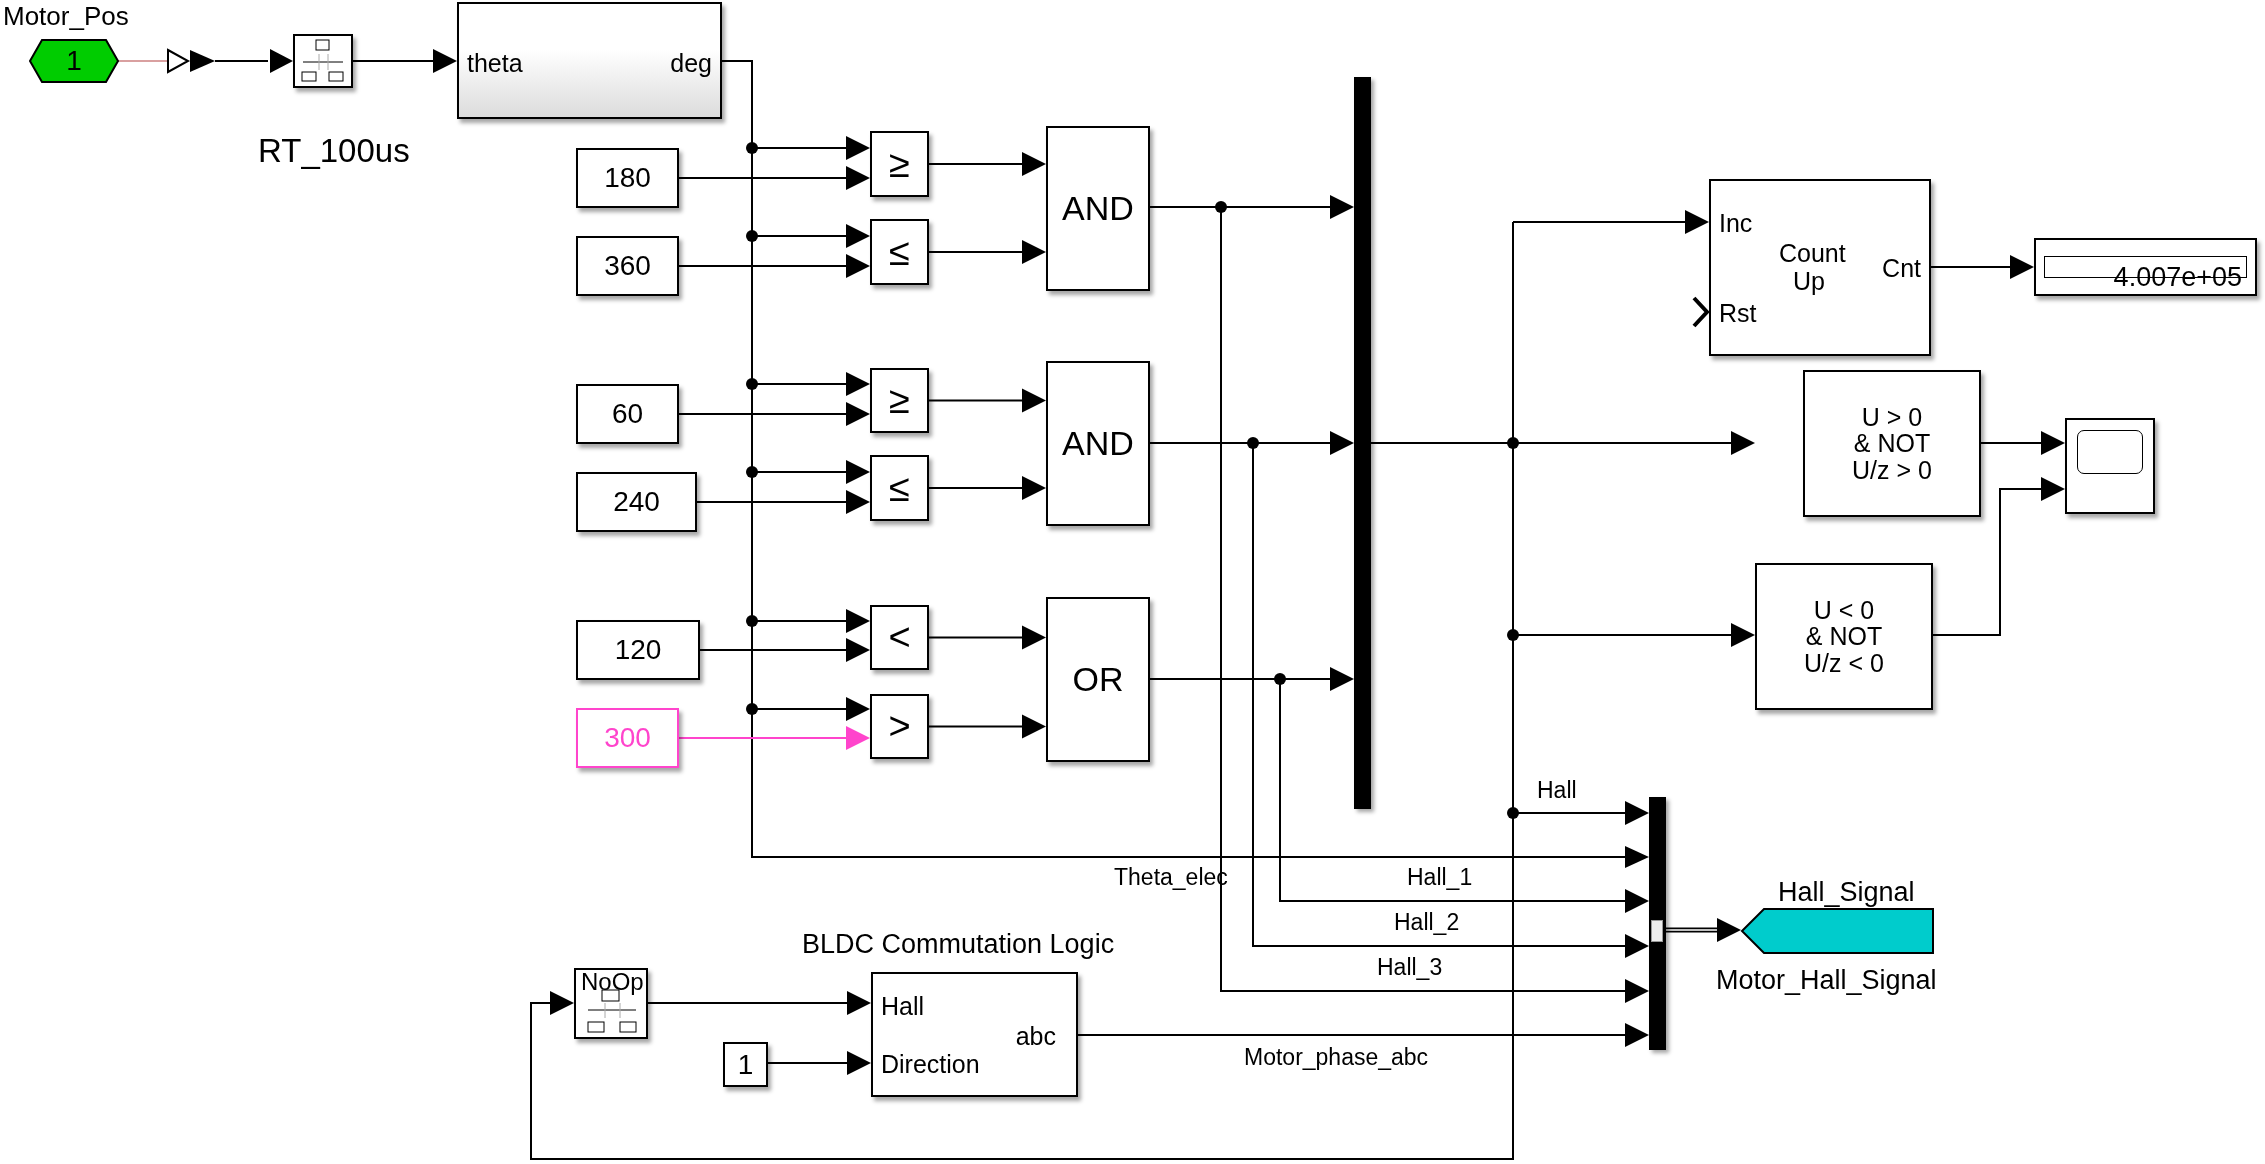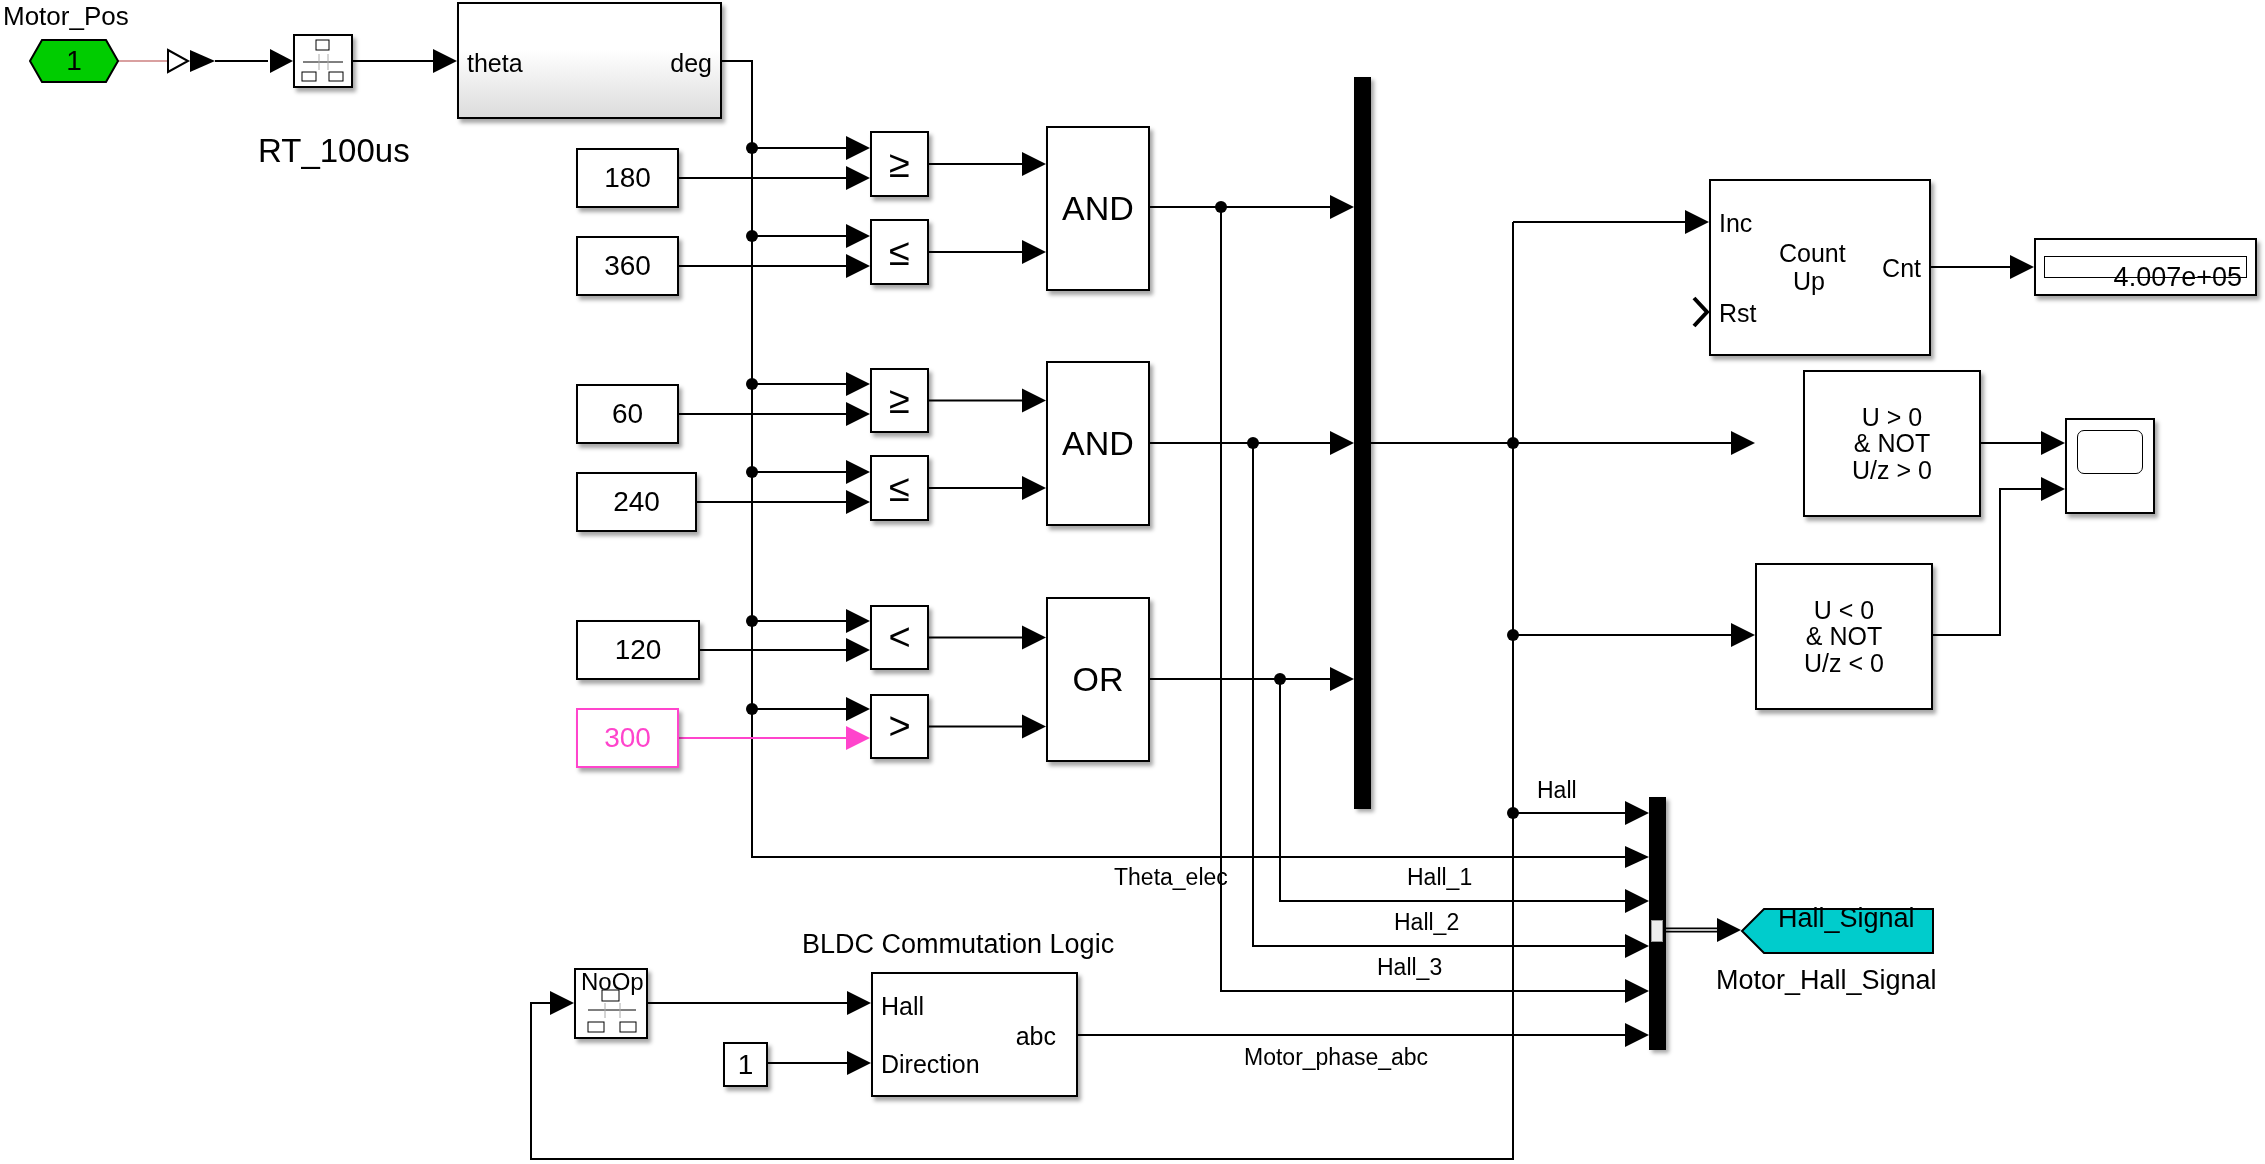--- a/index.html
+++ b/index.html
@@ -234,21 +234,21 @@
   <div style="position:absolute;left:10px;top:10px;width:64px;height:42px;border:1.5px solid #000;border-radius:7px;"></div>
 </div>
 
 <div style="position:absolute;left:1649px;top:797px;width:17px;height:253px;background:#000;box-shadow:3px 3px 4px rgba(0,0,0,0.35);">
   <div style="position:absolute;left:2px;top:123px;width:12px;height:22px;background:#eee;border:1px solid #999;box-sizing:border-box;"></div>
 </div>
 
 <svg style="position:absolute;left:1738px;top:906px;" width="200" height="52">
   <polygon points="4,25 26,3 195,3 195,47 26,47" fill="#00cccc" stroke="#000" stroke-width="2"></polygon>
 </svg>
-<div class="lbl" style="left:1778px;top:905px;font-size:27px;">Hall_Signal</div>
+<div class="lbl" style="left:1778px;top:879px;font-size:27px;">Hall_Signal</div>
 <div class="lbl" style="left:1716px;top:967px;font-size:27px;">Motor_Hall_Signal</div>
 
 <div class="lbl" style="left:1537px;top:779px;font-size:23px;">Hall</div>
 <div class="lbl" style="left:1114px;top:866px;font-size:23px;">Theta_elec</div>
 <div class="lbl" style="left:1407px;top:866px;font-size:23px;">Hall_1</div>
 <div class="lbl" style="left:1394px;top:911px;font-size:23px;">Hall_2</div>
 <div class="lbl" style="left:1377px;top:956px;font-size:23px;">Hall_3</div>
 <div class="lbl" style="left:1244px;top:1046px;font-size:23px;">Motor_phase_abc</div>
 
 <div class="blk" style="left:574px;top:968px;width:74px;height:71px;">

